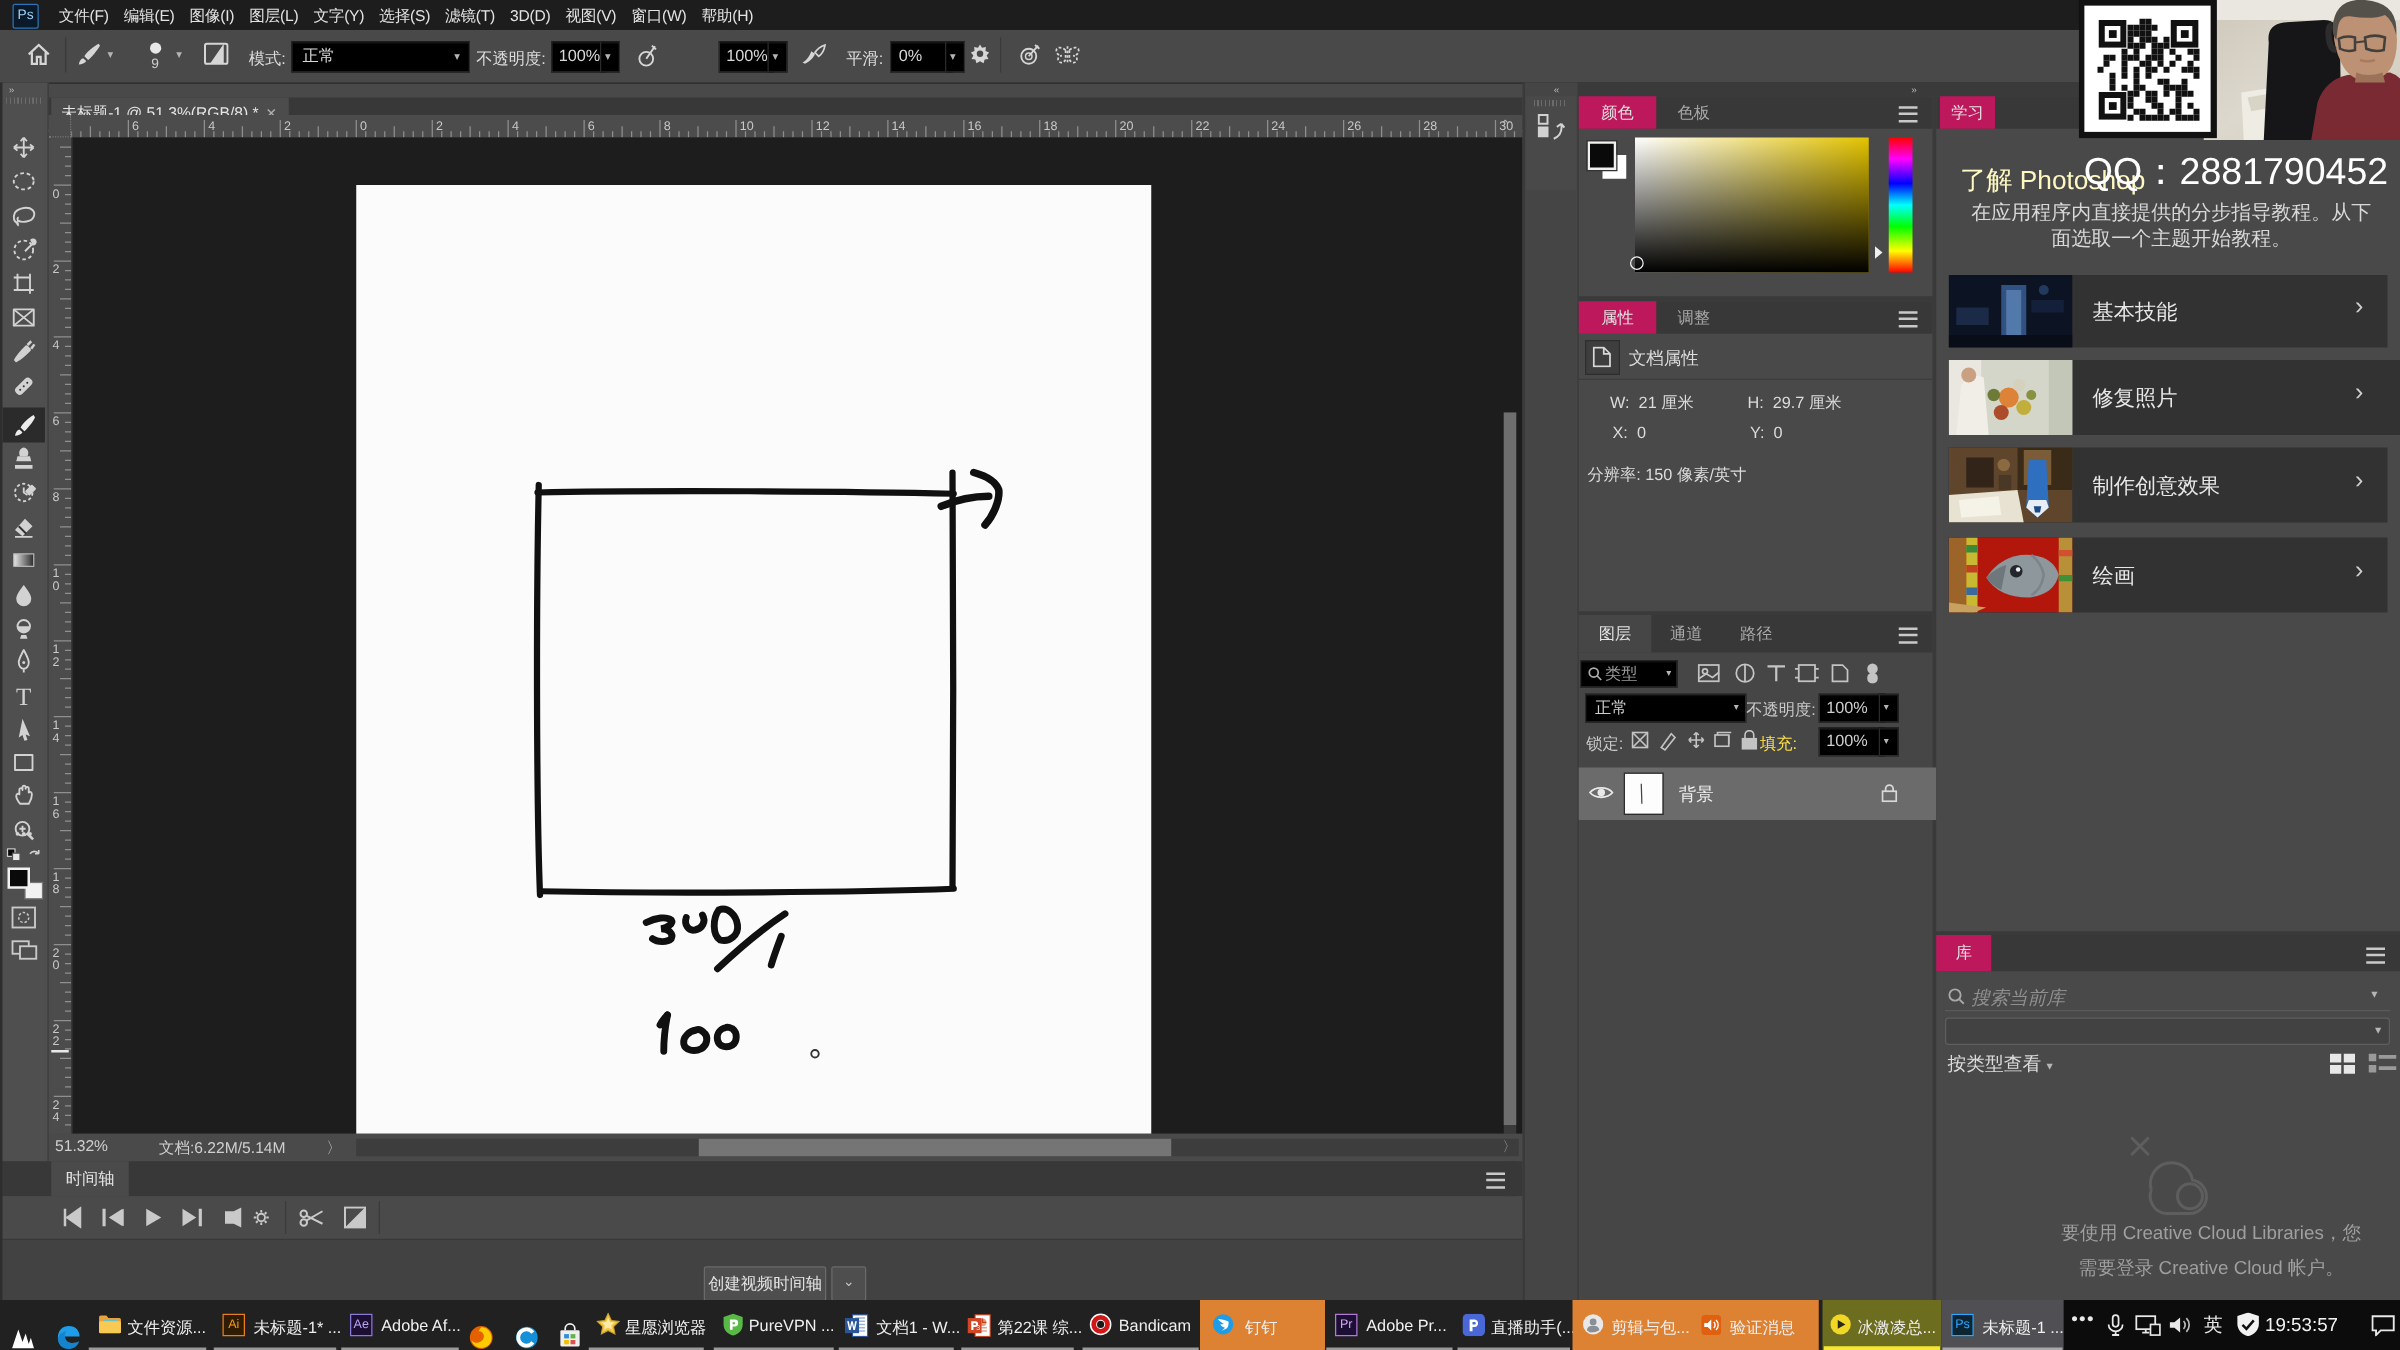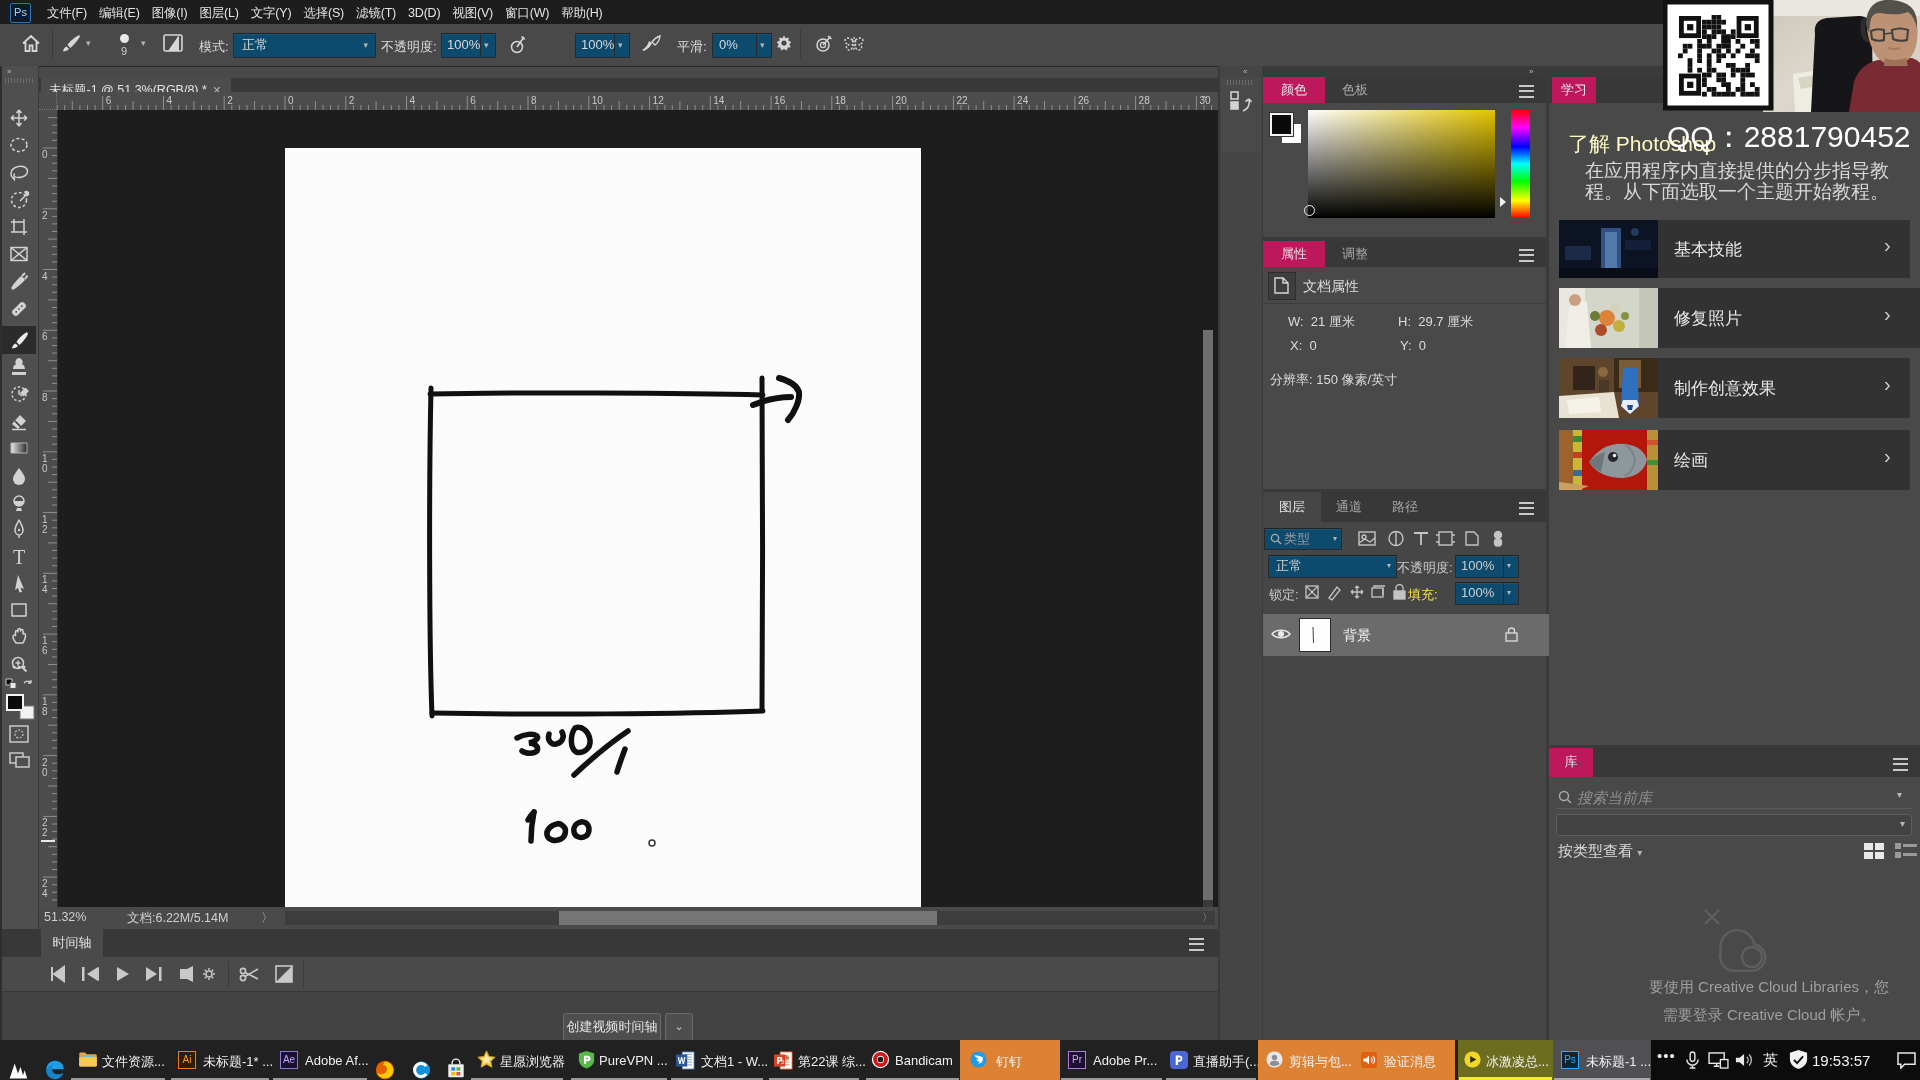--- a/index.html
+++ b/index.html
@@ -1,19 +1,19 @@
 <!DOCTYPE html>
 <html><head><meta charset="utf-8">
 <style>
   html,body{margin:0;padding:0;background:#000;}
   #app{position:relative;width:1920px;height:1080px;overflow:hidden;
        font-family:"Liberation Sans",sans-serif;background:#494949;}
   .abs{position:absolute;}
   .lbl{color:#dcdcdc;font-size:13px;}
-  .dd{background:#0c4a6e;border:1px solid #2a2a2a;border-top-color:#232323;box-shadow:inset 0 1px 0 rgba(255,255,255,.06);color:#d8d8d8;font-size:13px;}
+  .dd{background:#000000;border:1px solid #2a2a2a;border-top-color:#232323;box-shadow:inset 0 1px 0 rgba(255,255,255,.06);color:#d8d8d8;font-size:13px;}
   .tabstrip{background:#383838;}
   .ptab{position:absolute;top:0;height:100%;background:#be185d;color:#e2e2e2;font-size:13px;text-align:center;}
   .ptab.inact{background:transparent;color:#a9a9a9;}
   .ham{position:absolute;width:15px;height:9px;border-top:2px solid #c9c9c9;border-bottom:2px solid #c9c9c9;}
   .ham:after{content:"";position:absolute;left:0;top:2.5px;width:15px;height:2px;background:#c9c9c9;}
   .chev{color:#b5b5b5;}
 </style></head>
 <body>
 <div id="app">
 
@@ -509,21 +509,21 @@
         </svg>
     </div>
   </div>
 
   <div class="abs" style="left:1549px;top:77px;width:371px;height:668px;background:#494949;">
     <div class="abs tabstrip" style="left:0;top:0;width:371px;height:26px;">
       <div class="ptab" style="left:3px;width:44px;line-height:25px;">学习</div>
     </div>
 
     <div class="abs" style="left:19px;top:53px;color:#fef9c3;font-size:21px;">了解 Photoshop</div>
-    <div class="abs" style="left:23px;top:83px;width:330px;color:#d8d8d8;font-size:19px;line-height:21px;text-align:center;">在应用程序内直接提供的分步指导教程。从下面选取一个主题开始教程。</div>
+    <div class="abs" style="left:23px;top:83px;width:330px;color:#d8d8d8;font-size:16px;line-height:21px;text-align:center;">在应用程序内直接提供的分步指导教程。从下面选取一个主题开始教程。</div>
 
     <div class="abs card" style="left:10px;top:143px;width:351px;height:58px;background:#323232;">
       <svg class="abs" style="left:0;top:0;" width="99" height="58">
           <rect width="99" height="58" fill="#0c1322"></rect>
           <rect x="42" y="8" width="20" height="42" fill="#35598e" opacity=".9"></rect>
           <rect x="46" y="12" width="12" height="38" fill="#5d83b4" opacity=".8"></rect>
           <rect x="6" y="26" width="26" height="14" fill="#1b2a47"></rect>
           <rect x="66" y="20" width="26" height="10" fill="#14203a"></rect>
           <circle cx="76" cy="12" r="4" fill="#223a60"></circle>
           <rect x="0" y="48" width="99" height="10" fill="#080d18"></rect>

